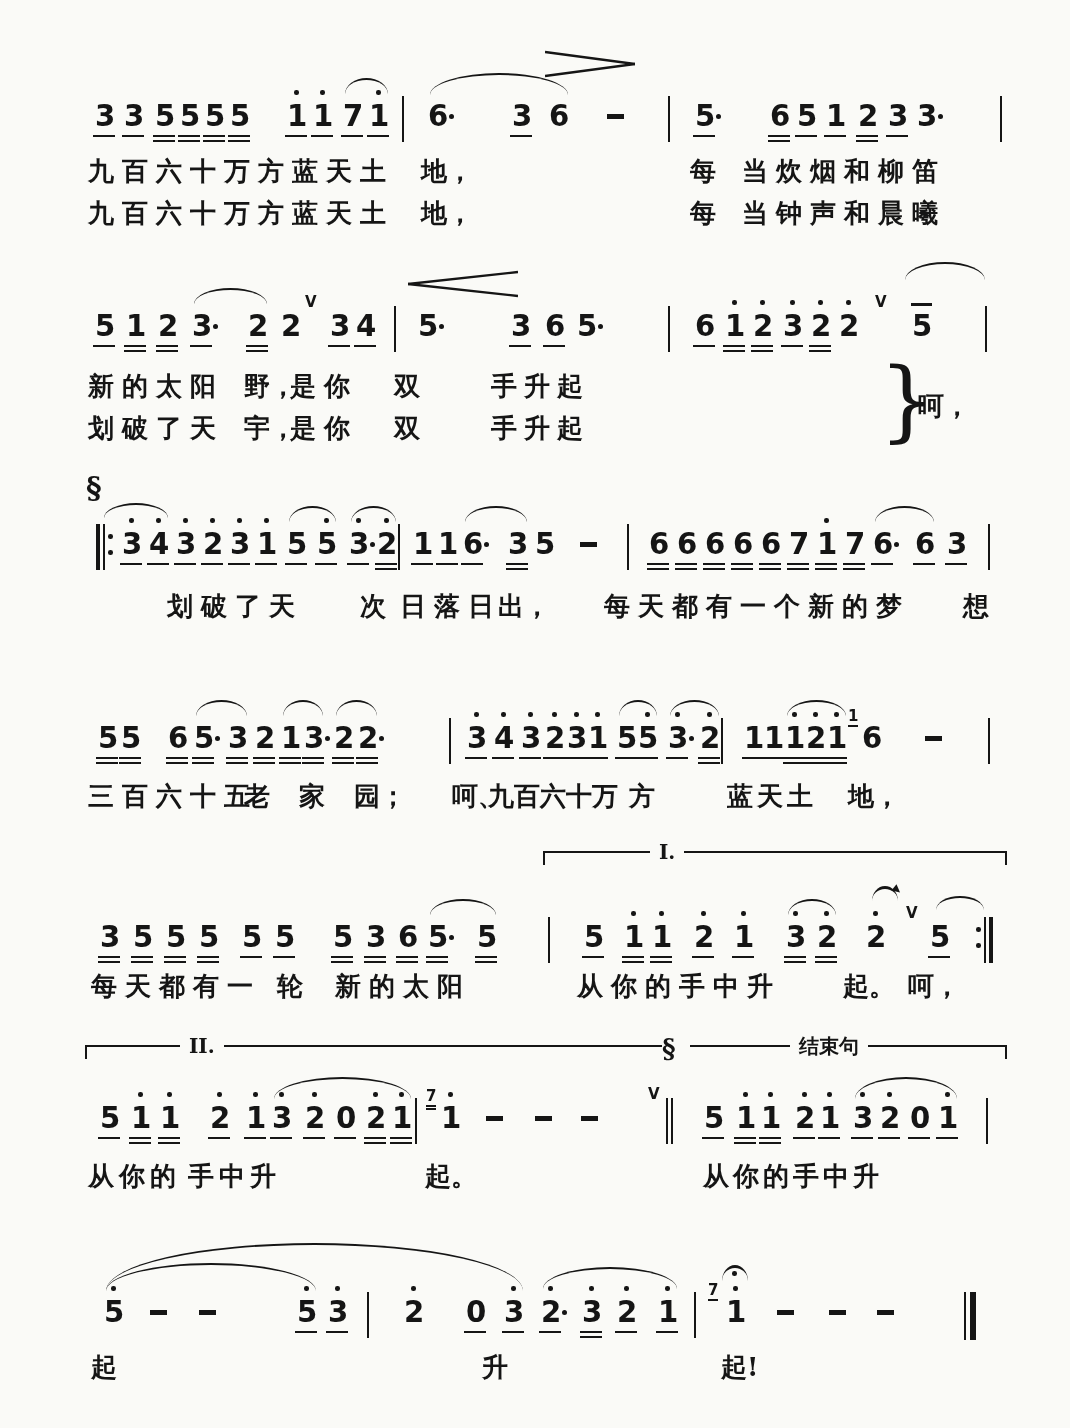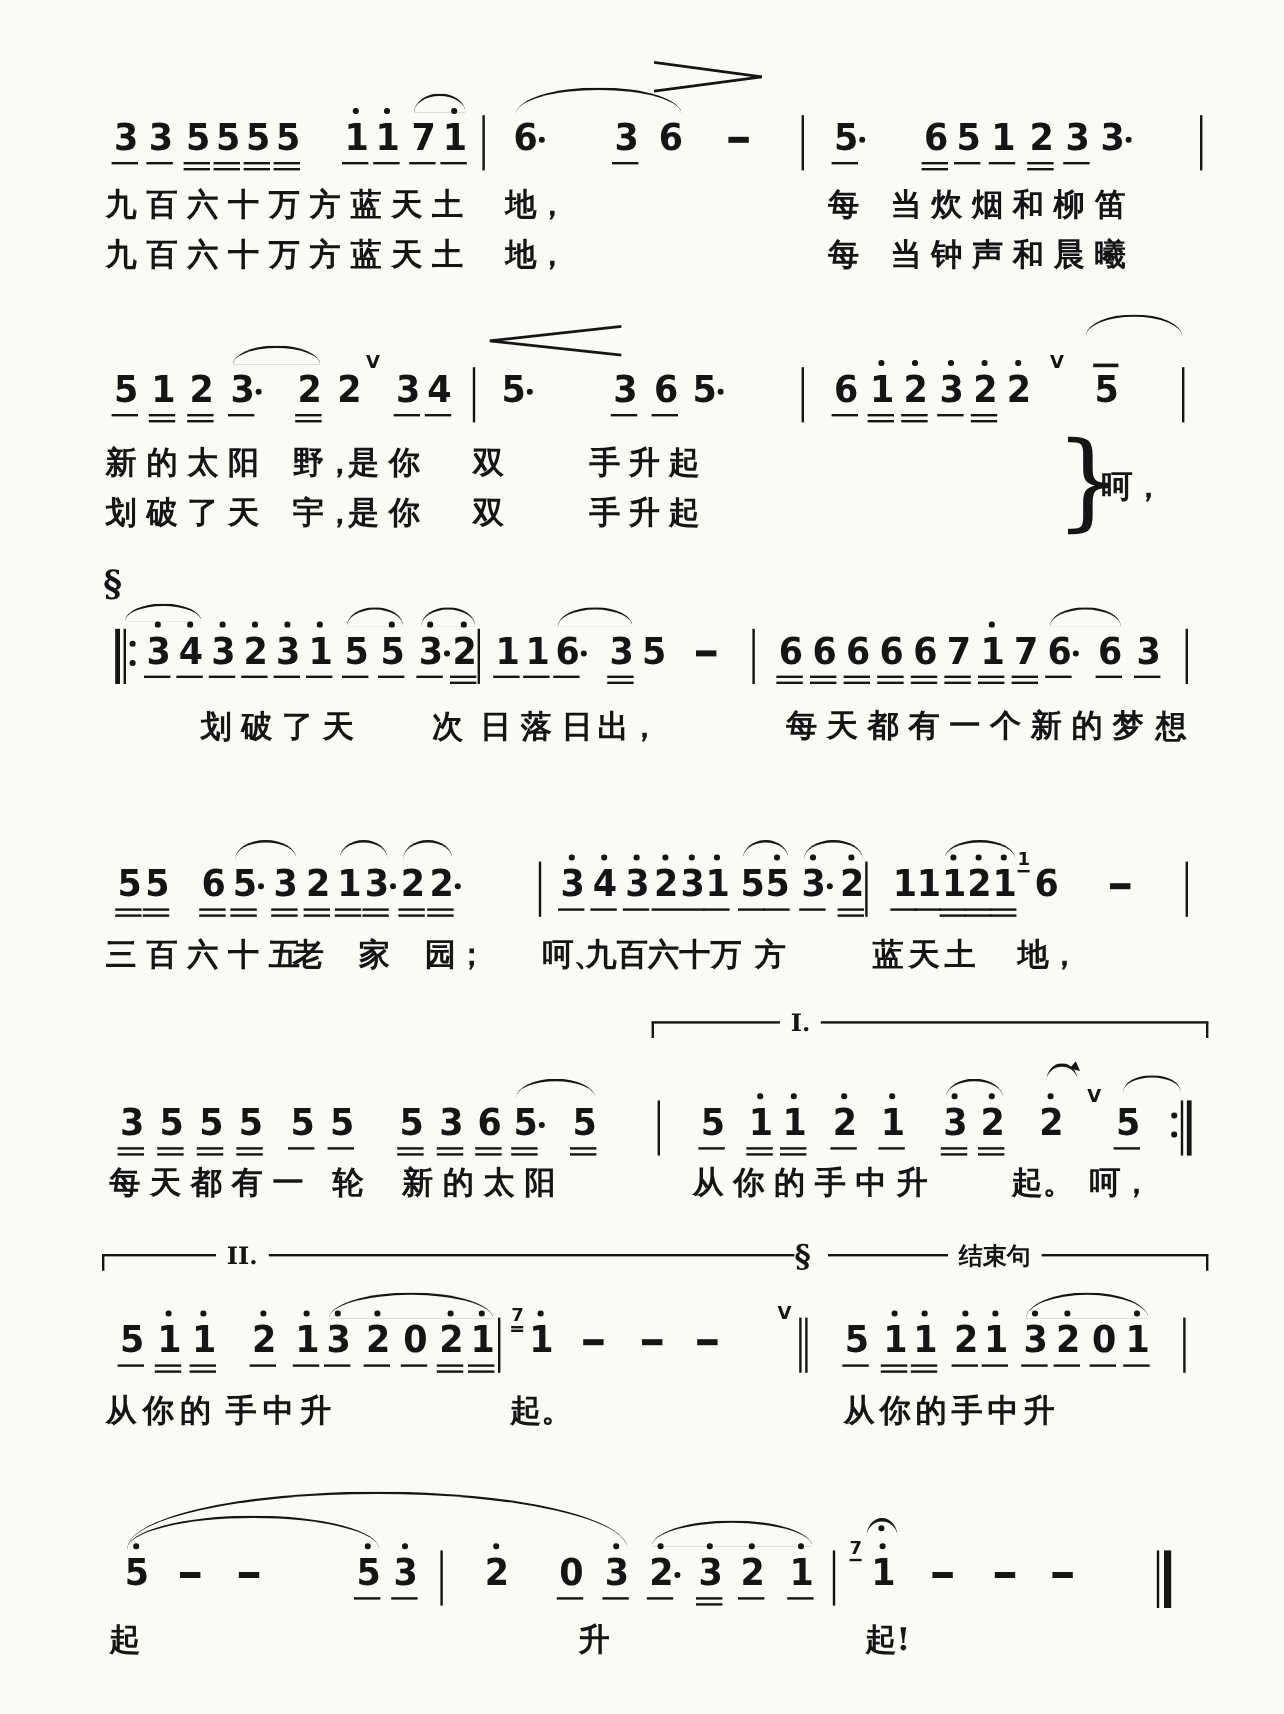--- a/index.html
+++ b/index.html
@@ -433,21 +433,21 @@
     <div class="arc" style="left: 289px; top: 506px; position: absolute; width: 47px; height: 14px; border-top-color: rgb(21, 21, 21);"></div>
     <div class="arc" style="left: 351px; top: 506px; position: absolute; width: 45px; height: 14px; border-top-color: rgb(21, 21, 21);"></div>
     <div class="arc" style="left: 465px; top: 506px; position: absolute; width: 62px; height: 14px; border-top-color: rgb(21, 21, 21);"></div>
     <div class="arc" style="left: 875px; top: 506px; position: absolute; width: 59px; height: 14px; border-top-color: rgb(21, 21, 21);"></div>
     <div class="arc" style="left: 104px; top: 503px; position: absolute; width: 64px; height: 13px; border-top-color: rgb(21, 21, 21);"></div>
     <div class="segno" style="left: 86px; top: 470px; position: absolute; font-size: 30px; color: rgb(21, 21, 21);">§</div>
     <div class="lyr" style="left: 167px; top: 592px; position: absolute; letter-spacing: 8px; color: rgb(21, 21, 21);">划破了天</div>
     <div class="lyr" style="left: 360px; top: 592px; position: absolute; letter-spacing: 0px; color: rgb(21, 21, 21);">次</div>
     <div class="lyr" style="left: 400px; top: 592px; position: absolute; letter-spacing: 8px; color: rgb(21, 21, 21);">日落日</div>
     <div class="lyr" style="left: 498px; top: 592px; position: absolute; letter-spacing: 0px; color: rgb(21, 21, 21);">出，</div>
-    <div class="lyr" style="left: 655px; top: 592px; position: absolute; letter-spacing: 8px; color: rgb(21, 21, 21); font-family: Liberation Mono, monospace;">每天都有一个新的梦</div>
+    <div class="lyr" style="left: 604px; top: 592px; position: absolute; letter-spacing: 8px; color: rgb(21, 21, 21);">每天都有一个新的梦</div>
     <div class="lyr" style="left: 963px; top: 592px; position: absolute; letter-spacing: 0px; color: rgb(21, 21, 21);">想</div>
     <div class="tok" style="left: 98px; top: 721px; position: absolute;">
       <span class="n" style="color: rgb(21, 21, 21);">5</span>
       <div class="ul" style="top: 36px; background: rgb(21, 21, 21);"></div>
       <div class="ul" style="top: 41px; background: rgb(21, 21, 21);"></div>
     </div>
     <div class="tok" style="left: 121px; top: 721px; position: absolute;">
       <span class="n" style="color: rgb(21, 21, 21);">5</span>
       <div class="ul" style="top: 36px; background: rgb(21, 21, 21);"></div>
       <div class="ul" style="top: 41px; background: rgb(21, 21, 21);"></div>

